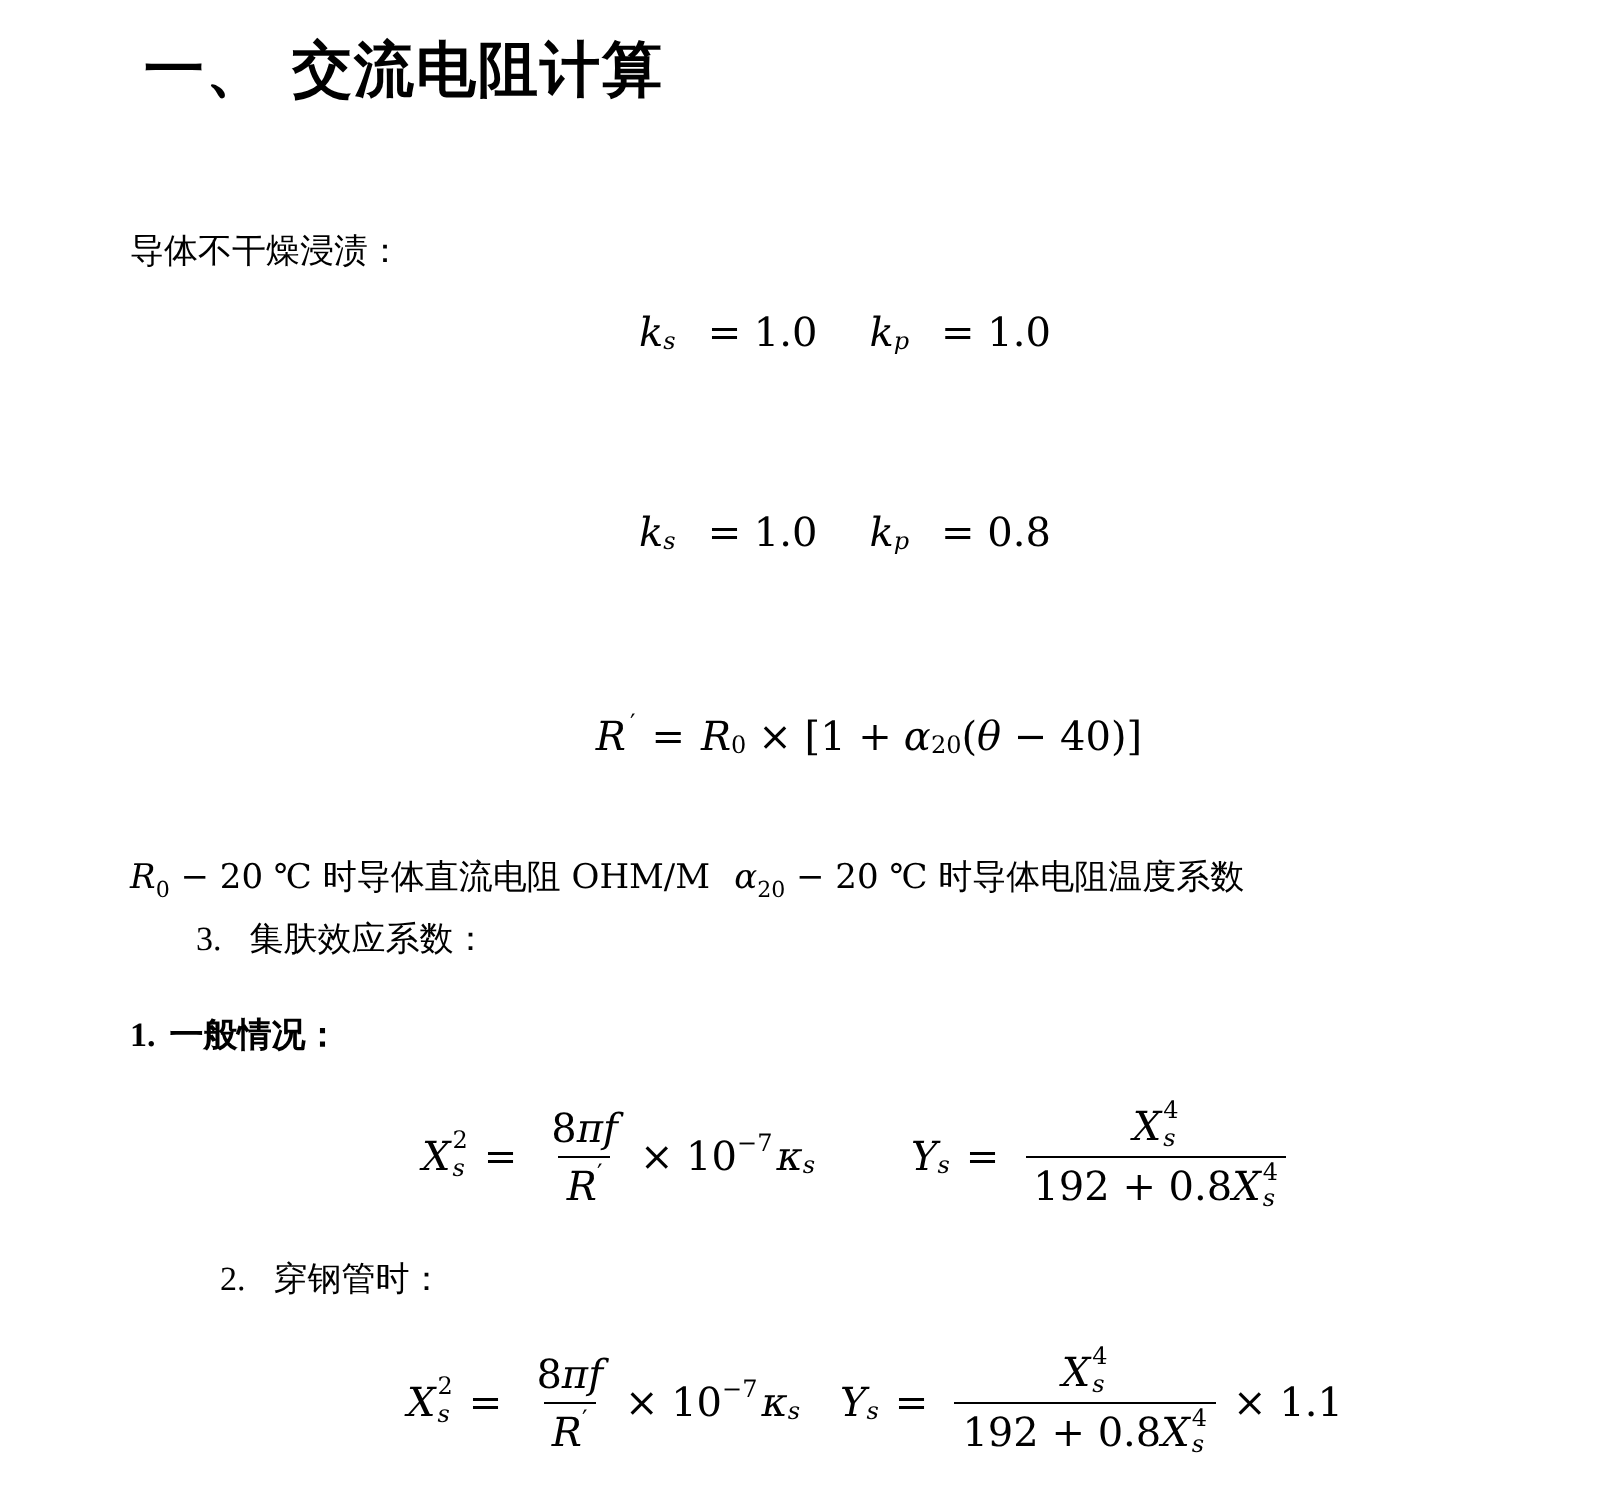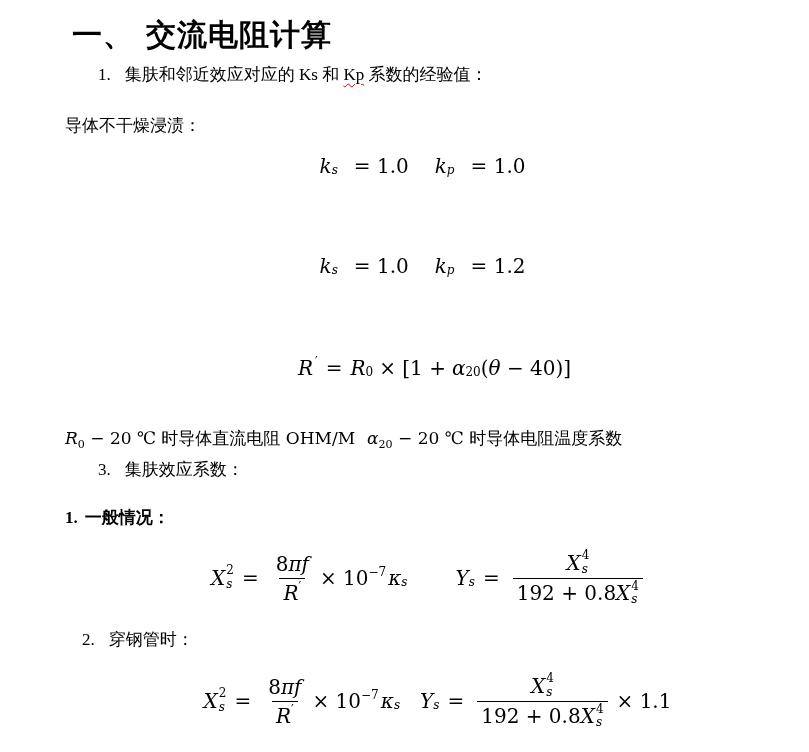--- a/index.html
+++ b/index.html
@@ -49,21 +49,20 @@
   sub.pm { font-size:0.65em; }
   .ml12 { margin-left:12px; }
 </style>
 </head>
 <body>
 
 <div class="page">
 
   <h1 class="title" style="top:15px; left:72px;"><span class="title-num">一、</span><span>交流电阻计算</span></h1>
 
-  <div class="line" style="top:64px; left:98px;"><span class="li-num">1.</span><span>集肤和邻近效应对应的 Ks 和 </span><span class="squiggle">Kp</span><span> 系数的经验值：</span></div>
 
   <div class="line" style="top:115px; left:65px;"><span>导体不干燥浸渍：</span></div>
 
   <div class="formula" style="top:153px; left:36px;">
     <span class="mi">k</span>
     <span class="subd mi">s</span>
     <span class="mo ml6">= 1.0</span>
     <span class="wgap"></span>
     <span class="mi">k</span>
     <span class="subd mi">p</span>
@@ -71,21 +70,21 @@
   </div>
 
 
   <div class="formula" style="top:253px; left:36px;">
     <span class="mi">k</span>
     <span class="subd mi">s</span>
     <span class="mo ml6">= 1.0</span>
     <span class="wgap"></span>
     <span class="mi">k</span>
     <span class="subd mi">p</span>
-    <span class="mo ml6">= 1.2</span>
+    <span class="mo ml6">= 0.8</span>
   </div>
 
 
   <div class="formula" style="top:355px; left:60px;">
     <span class="mi">R</span>
     <span class="supd ml2">′</span>
     <span class="mo mx8">=</span>
     <span class="mi">R</span>
     <span class="subd up">0</span>
     <span class="mo mx6">× [1 +</span>
@@ -123,21 +122,21 @@
     <span class="frac">
       <span class="num-row">
         <span class="g"><span class="mi">X</span><span class="ss"><span class="ss-sup">4</span><span class="mi">s</span></span></span>
       </span>
       <span class="den-row">
         <span class="mo">192 + 0.8</span><span class="g"><span class="mi">X</span><span class="ss"><span class="ss-sup">4</span><span class="mi">s</span></span></span>
       </span>
     </span>
   </div>
 
-  <div class="line" style="top:629px; left:82px;"><span class="li-num">2.</span><span>穿钢管时：</span></div>
+  <div class="line" style="top:629px; left:110px;"><span class="li-num">2.</span><span>穿钢管时：</span></div>
 
   <div class="formula" style="top:672px; left:66px;">
     <span class="g">
       <span class="mi">X</span>
       <span class="ss"><span class="ss-sup">2</span><span class="mi">s</span></span>
     </span>
     <span class="mo mx8">=</span>
     <span class="frac">
       <span class="num-row"><span class="mo">8</span><span class="mi">πf</span></span>
       <span class="den-row"><span class="mi">R</span><span class="supd">′</span></span>

